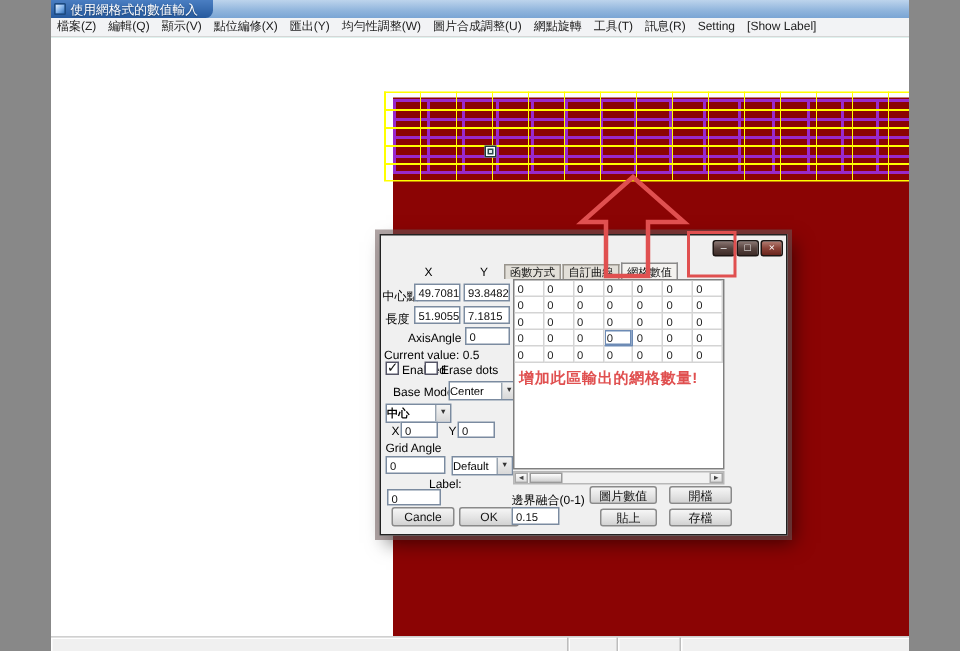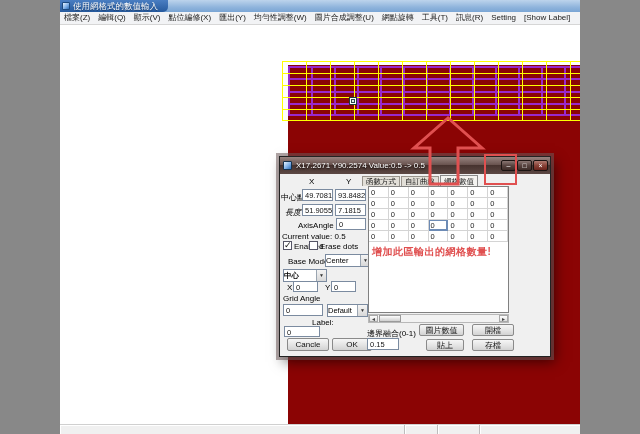--- a/index.html
+++ b/index.html
@@ -1,21 +1,21 @@
 <!DOCTYPE html>
 <html style="--canvas: #8B0404; --ygrid: #FFFF00; --mgrid: #9929CC; --anno: #E05050;"><head>
 <meta charset="utf-8">
 <style>
   :root{
     --canvas:#8B0404; --ygrid:#FFFF00; --mgrid:#9929CC; --anno:#E05050;
   }
   *{margin:0;padding:0;box-sizing:border-box;}
   html,body{background:#888;}
   body{font-family:"Liberation Sans","DejaVu Sans",sans-serif;}
-  #screen{position:relative;width:520px;height:434px;background:#5eead4;overflow:hidden;margin:0 auto;}
+  #screen{position:relative;width:572px;height:434px;background:#5eead4;overflow:hidden;margin:0 auto;}
 
   
   .titlebar{position:absolute;left:0;top:0;width:640px;height:12px;
     background:linear-gradient(180deg,#bdd4ec,#8fb4dc 60%,#7aa5d4);display:flex;align-items:stretch;}
   .title-chip{display:flex;align-items:center;gap:3px;height:12px;padding:0 10px 0 2px;
     background:linear-gradient(180deg,#4a7ec2,#265a9e);border-radius:0 0 5px 0;}
   .app-icon{width:8px;height:8px;background:linear-gradient(135deg,#eaf4ff,#7fb0e8 55%,#2d6cb5);
     border:1px solid #1c4a80;border-radius:1px;}
   .title-text{color:#fff;font-size:8.5px;line-height:10px;white-space:nowrap;text-shadow:0 1px 1px rgba(0,0,0,.4);}
   .menubar{position:absolute;left:0;top:12px;width:640px;height:13px;background:#f2f3f5;
@@ -186,42 +186,38 @@
         <div class="cb-seg" style="background: rgb(34, 34, 34);"></div>
         <div class="cb-seg" style="background: rgb(85, 204, 204);"></div>
         <div class="cb-seg" style="background: rgb(17, 102, 102);"></div>
         <div class="cb-seg" style="background: rgb(17, 17, 17);"></div>
         <div class="cb-seg" style="background: rgb(51, 153, 153);"></div>
       </div>
     <div class="cb-label-top">100</div>
     <div class="cb-label-bottom">0</div>
 
     <div class="dialog">
-      <div class="dlg-titlebar">
-        <div class="dlg-icon"></div>
-        <div class="dlg-title">X17.2671 Y90.2574 Value:0.5 -&gt; 0.5</div>
-      </div>
       <div class="dlg-btn" style="left:221px;">–</div>
       <div class="dlg-btn" style="left:237px;">□</div>
       <div class="dlg-btn close" style="left:253px;">×</div>
 
       <div class="tabs">
           <div class="tab">函數方式</div>
           <div class="tab">自訂曲線</div>
           <div class="tab active">網格數值</div>
         </div>
 
       <div class="dlg-label" style="left:29px;top:20px;">X</div>
       <div class="dlg-label" style="left:66px;top:20px;">Y</div>
 
       <div class="dlg-label" style="left:1px;top:35px;width:20px;text-align:right;">中心點</div>
       <div class="tinput" style="left:22px;top:32px;width:31px;height:12px;">49.7081</div>
       <div class="tinput" style="left:55px;top:32px;width:31px;height:12px;">93.8482</div>
 
-      <div class="dlg-label" style="left:1px;top:50px;width:20px;text-align:right;font-style:italic;">長度</div>
+      <div class="dlg-label" style="left:1px;top:50px;width:20px;text-align:center;">長度</div>
       <div class="tinput" style="left:22px;top:47px;width:31px;height:12px;">51.9055</div>
       <div class="tinput" style="left:55px;top:47px;width:31px;height:12px;">7.1815</div>
 
       <div class="dlg-label" style="left:18px;top:64px;">AxisAngle</div>
       <div class="tinput" style="left:56px;top:61px;width:30px;height:12px;">0</div>
 
       <div class="dlg-label" style="left:2px;top:75px;">Current value: 0.5</div>
 
       <div class="checkbox" style="left:3px;top:84px;"><span>✓</span></div>
       <div class="dlg-label" style="left:14px;top:85px;">Enabled</div>

